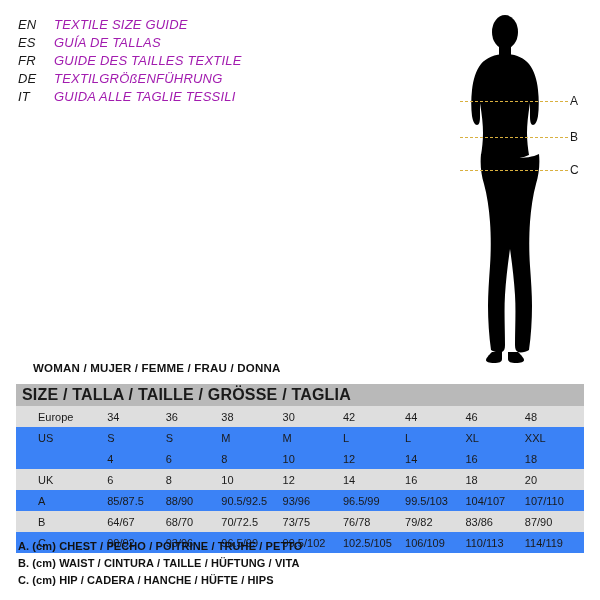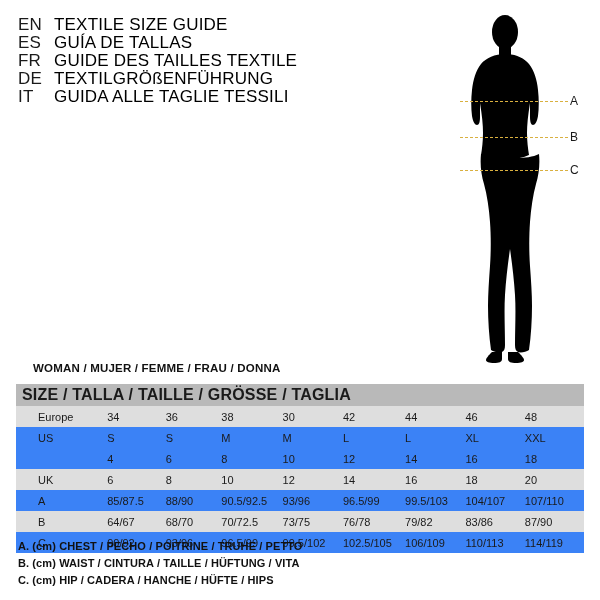--- a/index.html
+++ b/index.html
@@ -21,30 +21,31 @@
     position: absolute;
     left: 18px;
     top: 16px;
     width: 300px;
   }
   .lang-row {
     display: flex;
     align-items: flex-end;
     height: 18px;
     line-height: 18px;
-    font-size: 17px;
+    font-size: 13px;
     letter-spacing: 0.2px;
+    font-style: italic;
   }
   .lang-code {
     width: 36px;
     flex: 0 0 36px;
     color: #1a1a1a;
   }
   .lang-text {
-    color: #000000;
+    color: #a21caf;
     white-space: nowrap;
   }
 
   
   .figure-area {
     position: absolute;
     left: 430px;
     top: 8px;
     width: 165px;
     height: 365px;

